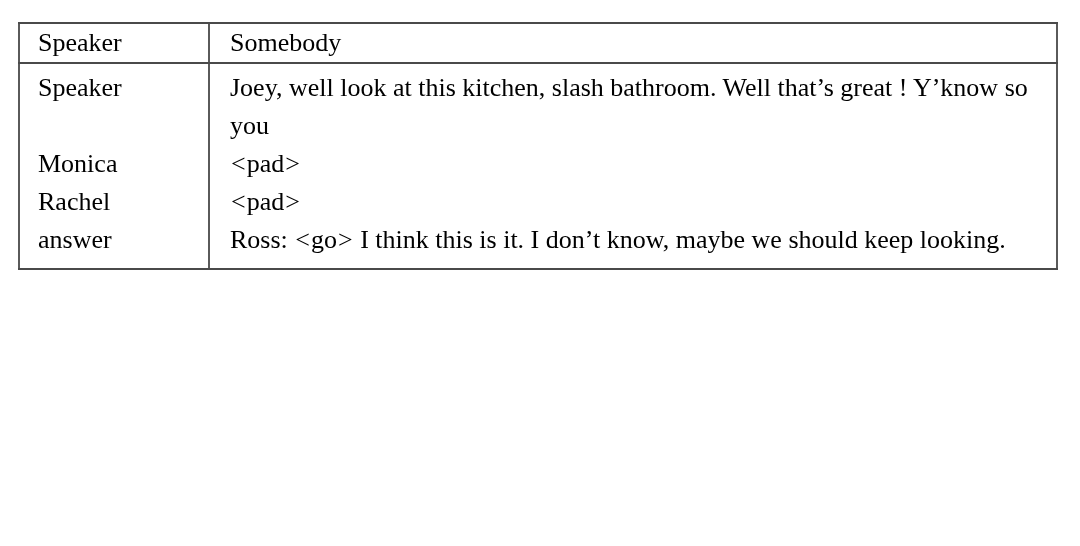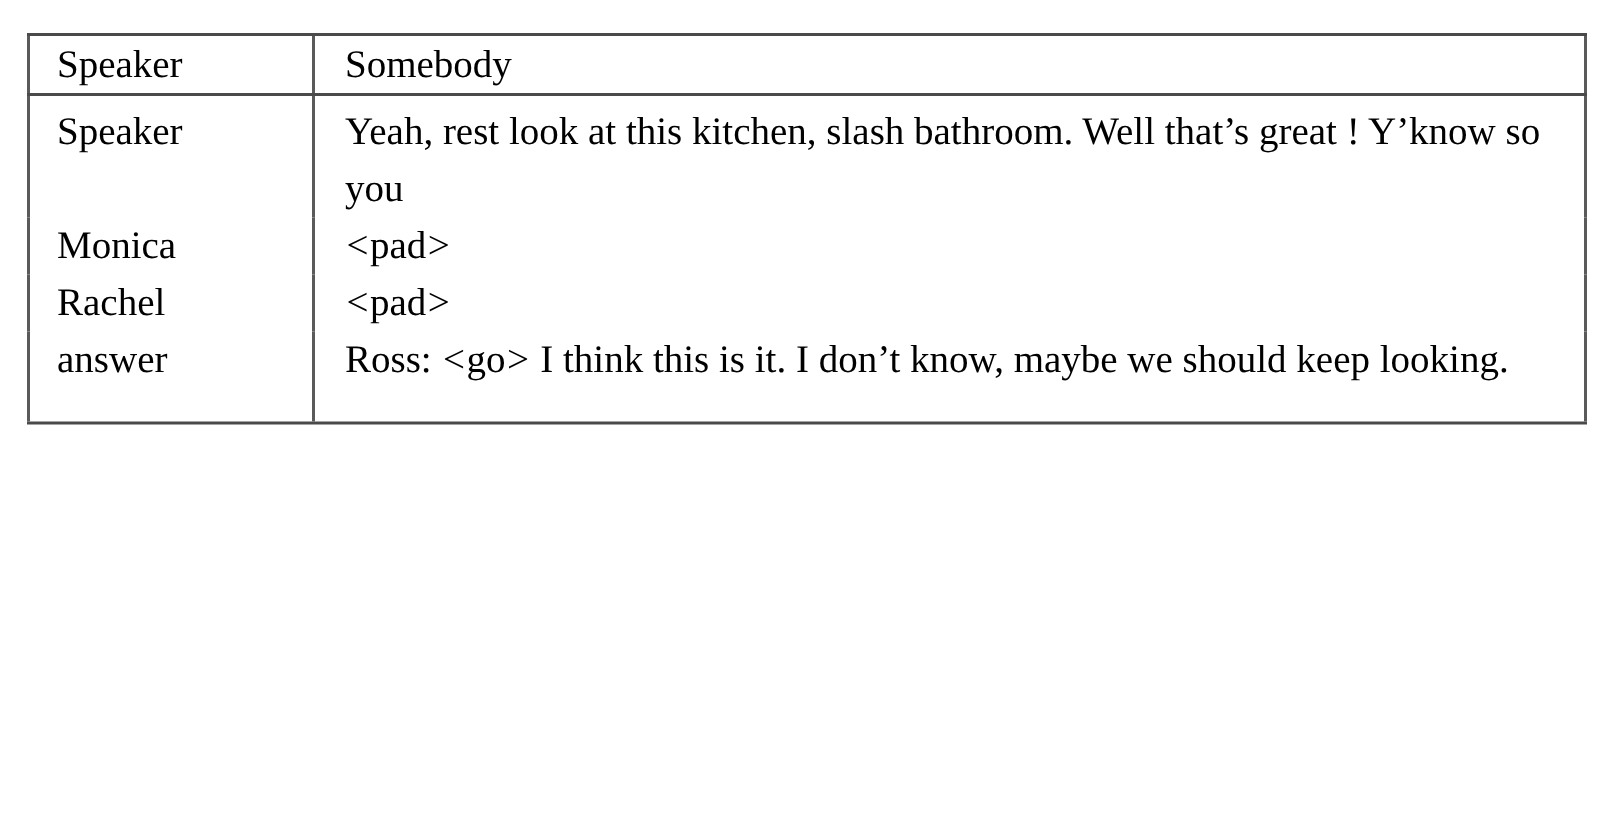--- a/index.html
+++ b/index.html
@@ -74,21 +74,21 @@
   thead tr.header-row th.sentence-cell {
     border-bottom: 2px solid #4a4a4a;
   }
 
   
   tbody tr.data-row td {
     padding-top: 2px;
     padding-bottom: 2px;
   }
   tbody tr.data-row:first-child td { padding-top: 5px; }
-  tbody tr.data-row:last-child td { padding-bottom: 22px; margin-left: 44px; }
+  tbody tr.data-row:last-child td { padding-bottom: 9px; margin-left: 44px; }
 
   
   td.sentence-cell.justified {
     text-align: justify;
     text-align-last: left;
   }
 
   .tok {
     white-space: nowrap;
   }
@@ -108,21 +108,21 @@
       </colgroup>
       <thead>
         <tr class="header-row">
           <th class="speaker-cell">Speaker</th>
           <th class="sentence-cell">Somebody</th>
         </tr>
       </thead>
       <tbody id="table-body">
           <tr class="data-row">
             <td class="speaker-cell">Speaker</td>
-            <td class="sentence-cell justified">Yeah, rest look at this kitchen, slash bathroom. Well that’s great ! Y’know so you</td>
+            <td class="sentence-cell justified">Joey, well look at this kitchen, slash bathroom. Well that’s great ! Y’know so you</td>
           </tr>
           <tr class="data-row">
             <td class="speaker-cell">Monica</td>
             <td class="sentence-cell"><span class="tok"><span class="ang">&lt;</span><span>pad</span><span class="ang">&gt;</span></span></td>
           </tr>
           <tr class="data-row">
             <td class="speaker-cell">Rachel</td>
             <td class="sentence-cell"><span class="tok"><span class="ang">&lt;</span><span>pad</span><span class="ang">&gt;</span></span></td>
           </tr>
           <tr class="data-row">

